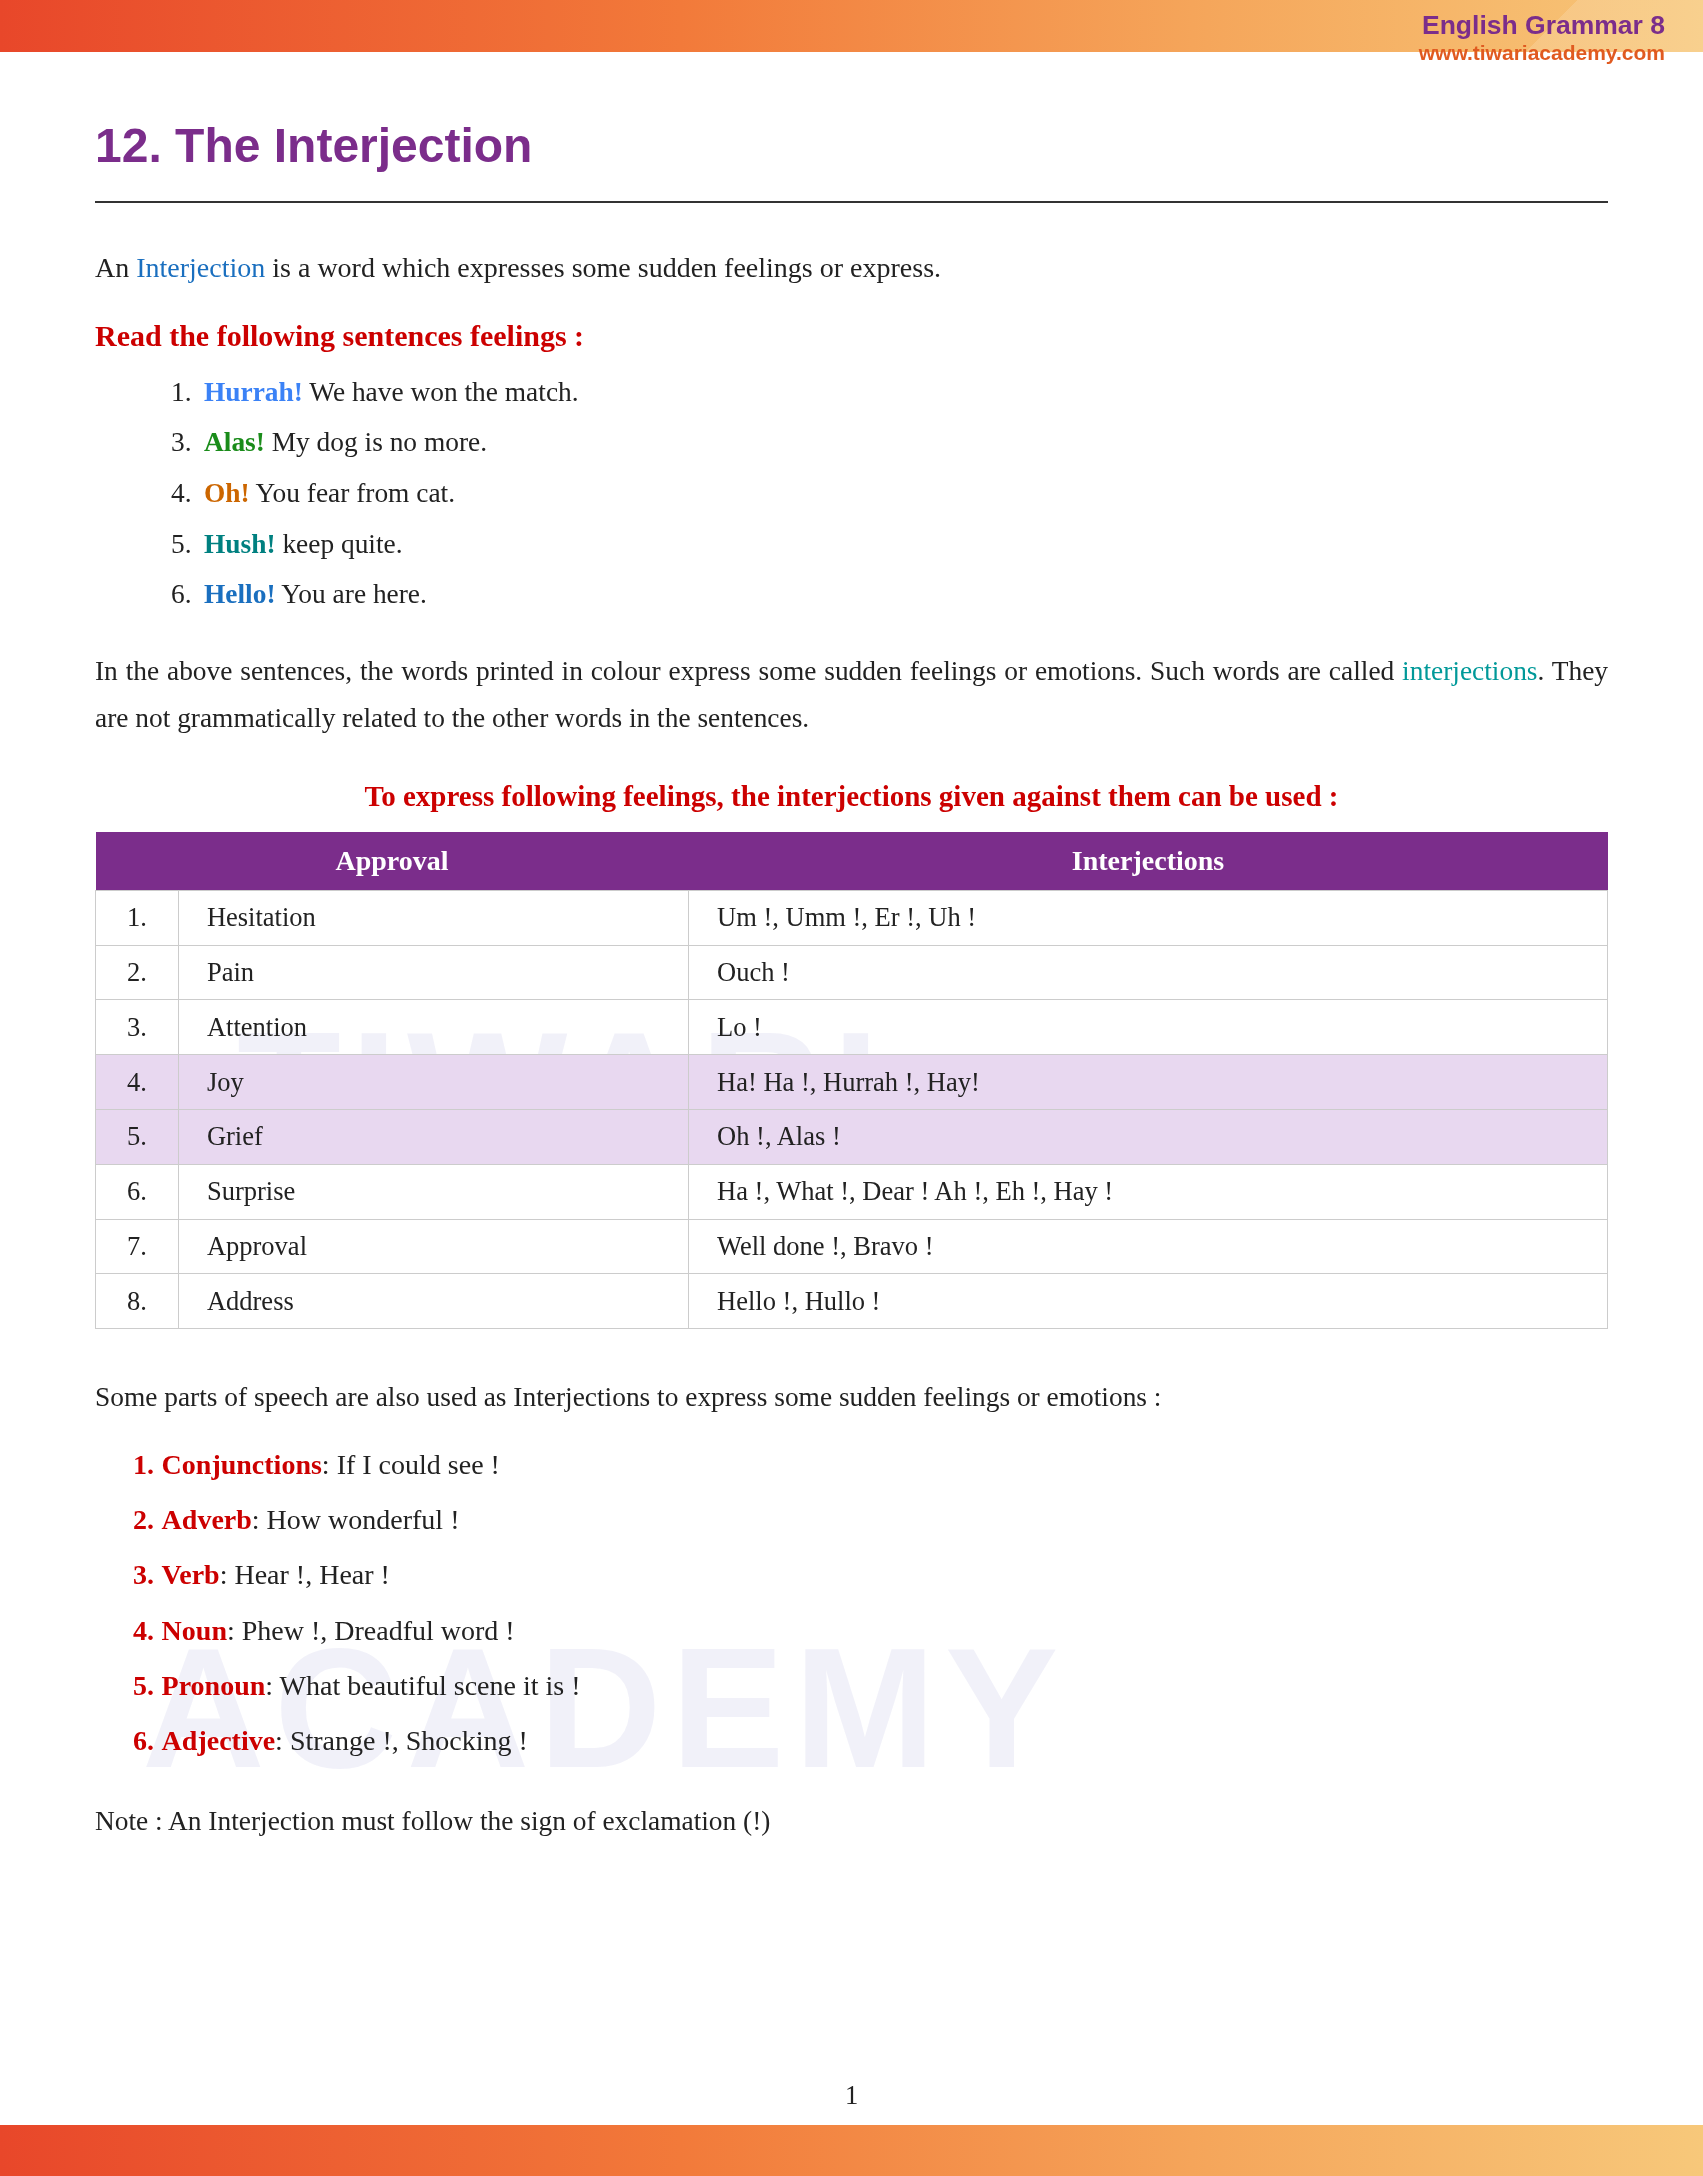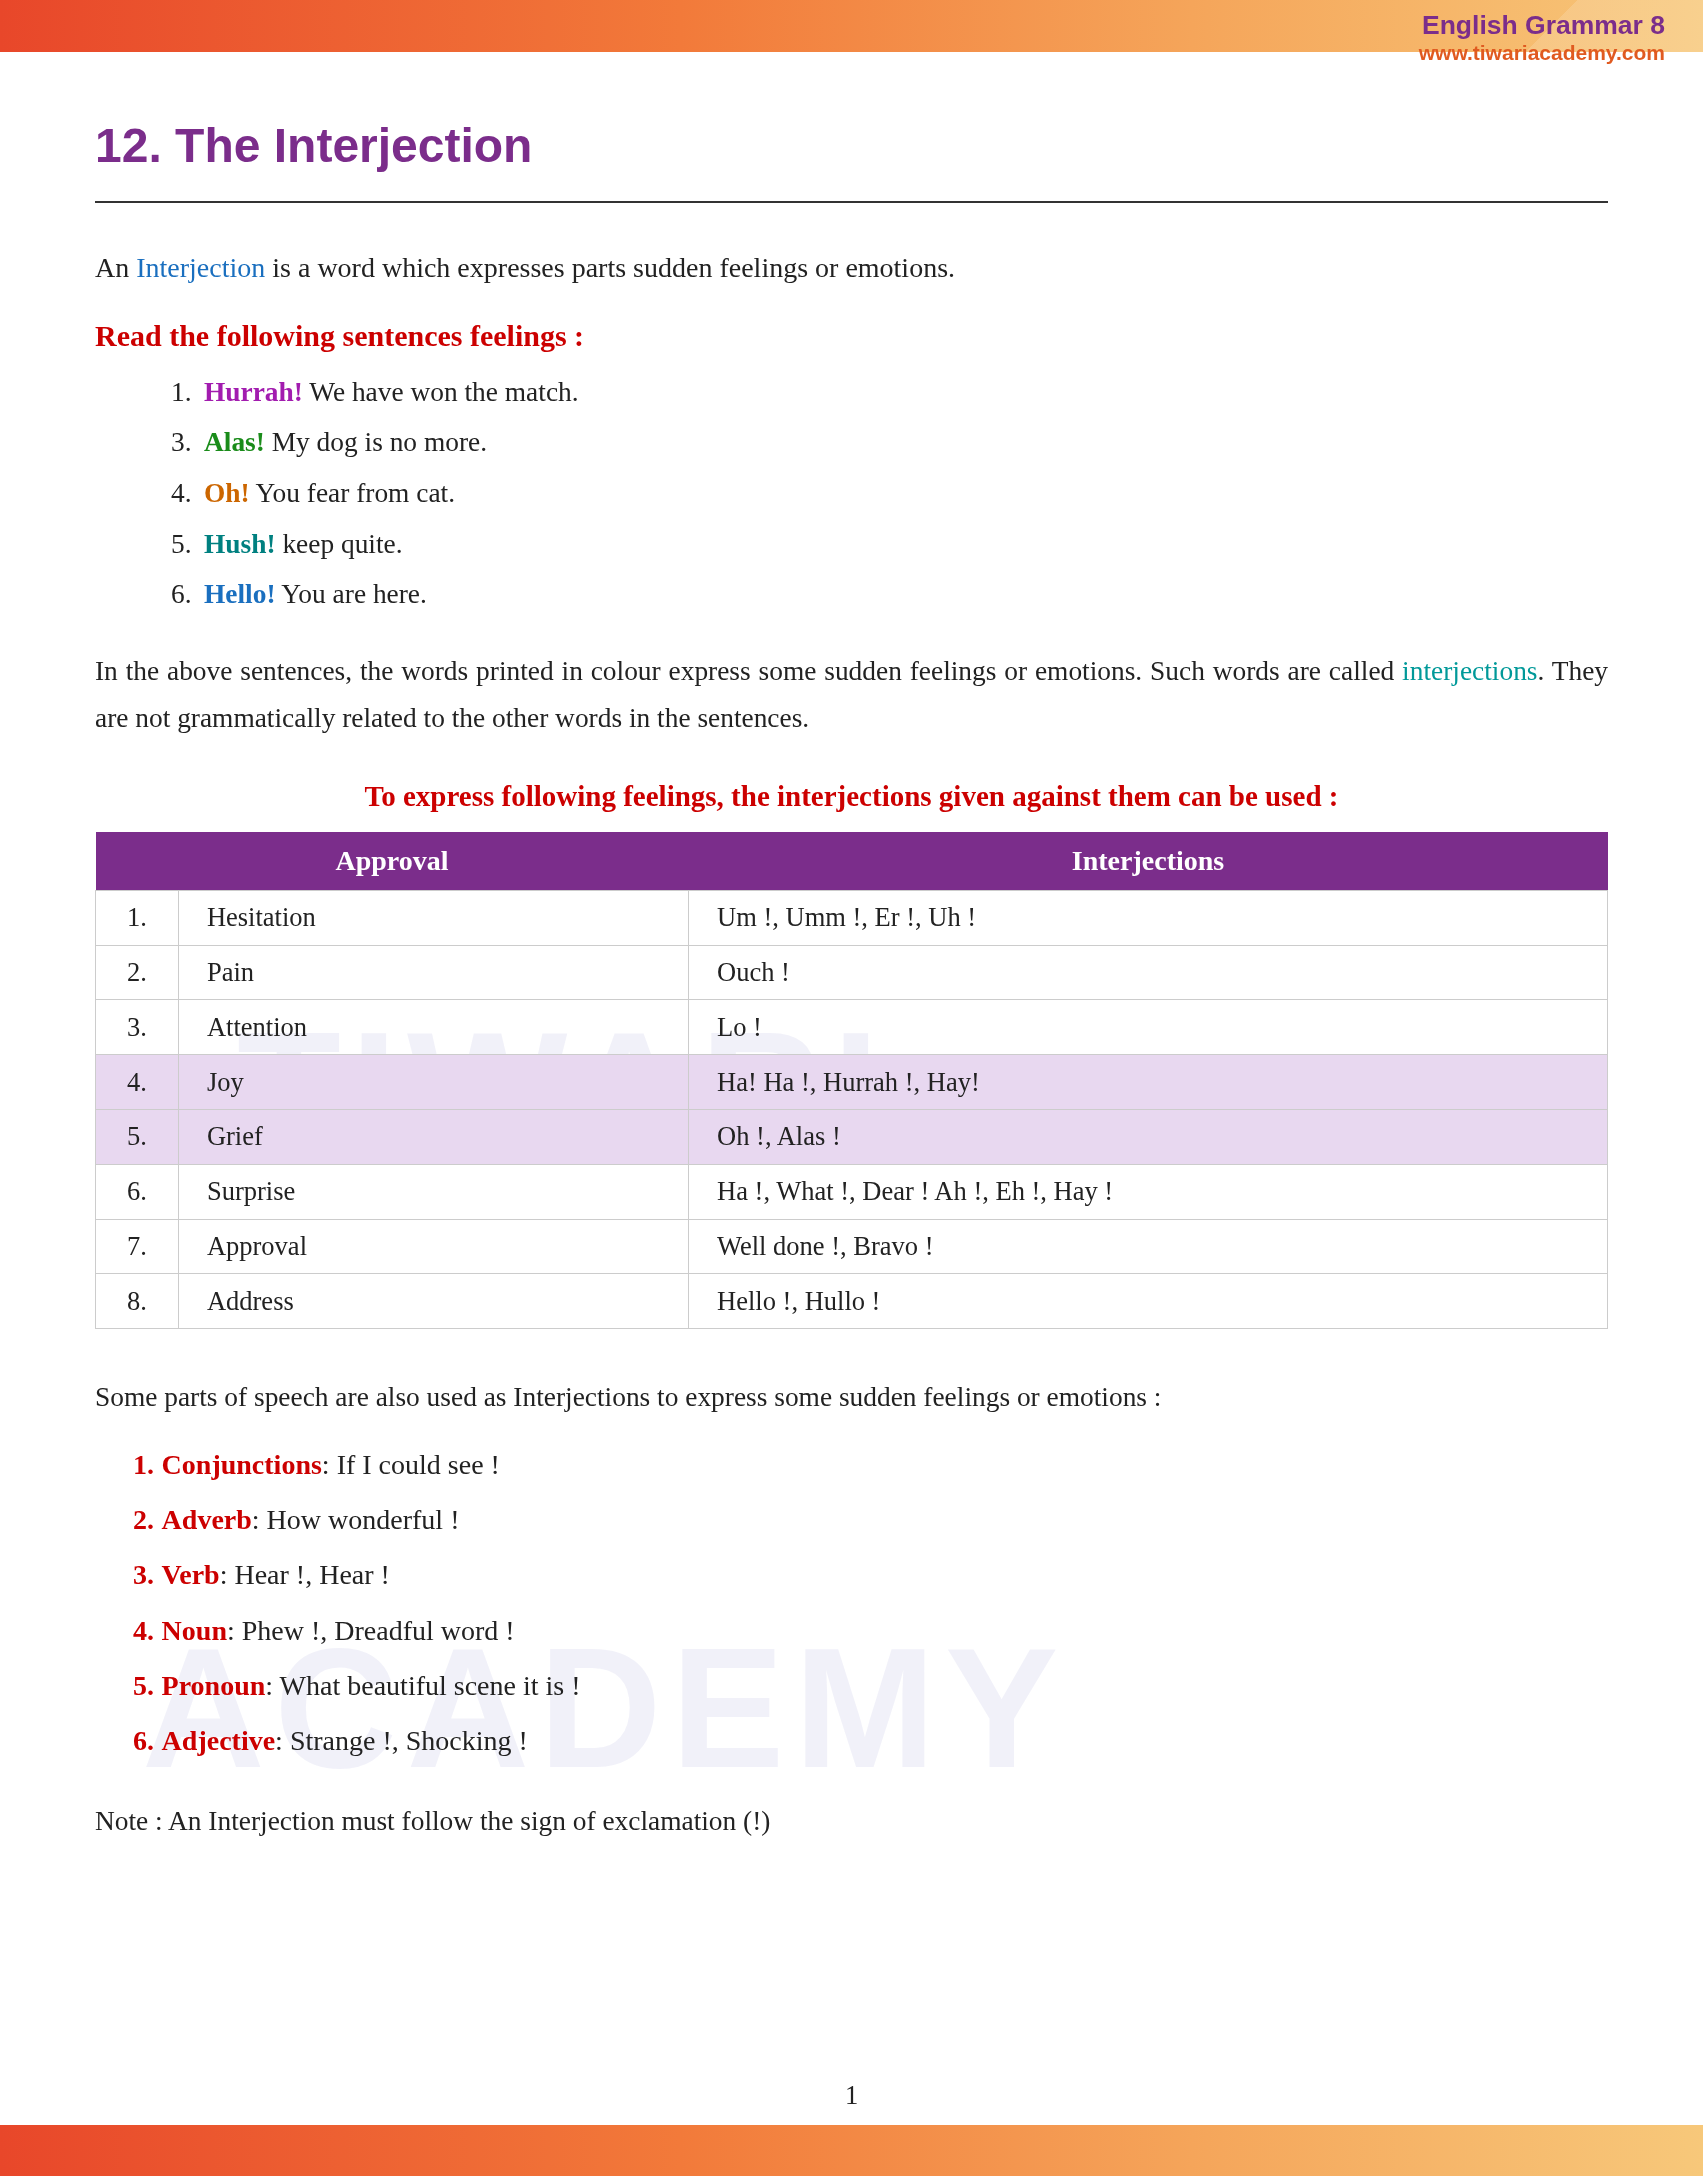--- a/index.html
+++ b/index.html
@@ -280,27 +280,27 @@
 <div class="watermark-tiwari">TIWARI</div>
 <div class="watermark-academy">ACADEMY</div>
 
 <div class="content">
 
   <h1 class="page-title">12. The Interjection</h1>
 
   <hr class="divider">
 
   <p class="definition-para">
-    <span>An </span><span class="highlight-blue">Interjection</span><span> is a word which expresses parts sudden feelings or emotions.</span>
+    <span>An </span><span class="highlight-blue">Interjection</span><span> is a word which expresses some sudden feelings or express.</span>
   </p>
 
   <p class="read-carefully">Read the following sentences feelings :</p>
 
   <ul class="sentence-list" id="sentences-list">
-  <li><span class="num">1.</span><span style="color:#a21caf; font-weight:bold;">Hurrah!</span><span> We have won the match.</span></li>
+  <li><span class="num">1.</span><span style="color:#3b82f6; font-weight:bold;">Hurrah!</span><span> We have won the match.</span></li>
       <li><span class="num">3.</span><span style="color:#1a8c1a; font-weight:bold;">Alas!</span><span> My dog is no more.</span></li>
       <li><span class="num">4.</span><span style="color:#cc6600; font-weight:bold;">Oh!</span><span> You fear from cat.</span></li>
       <li><span class="num">5.</span><span style="color:#008080; font-weight:bold;">Hush!</span><span> keep quite.</span></li>
       <li><span class="num">6.</span><span style="color:#1a6fbf; font-weight:bold;">Hello!</span><span> You are here.</span></li>
     </ul>
 
   <p class="explanation-para" id="explanation-para">In the above sentences, the words printed in colour express some sudden feelings or emotions. Such words are called <span class="highlight-cyan">interjections</span>. They are not grammatically related to the other words in the sentences.</p>
 
   <p class="to-express-heading">To express following feelings, the interjections given against them can be used :</p>
 

